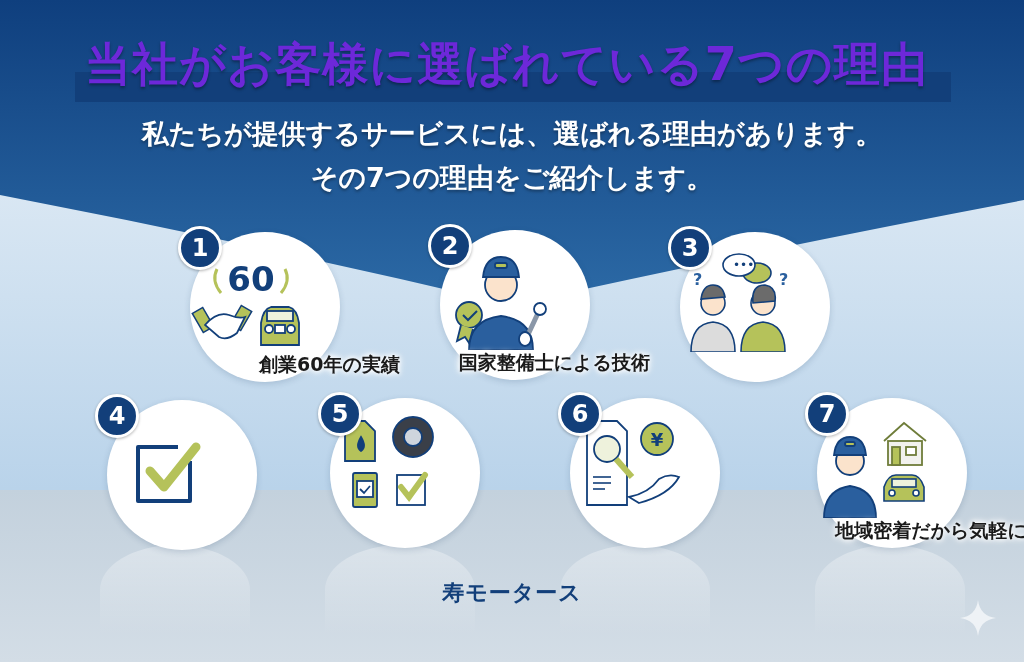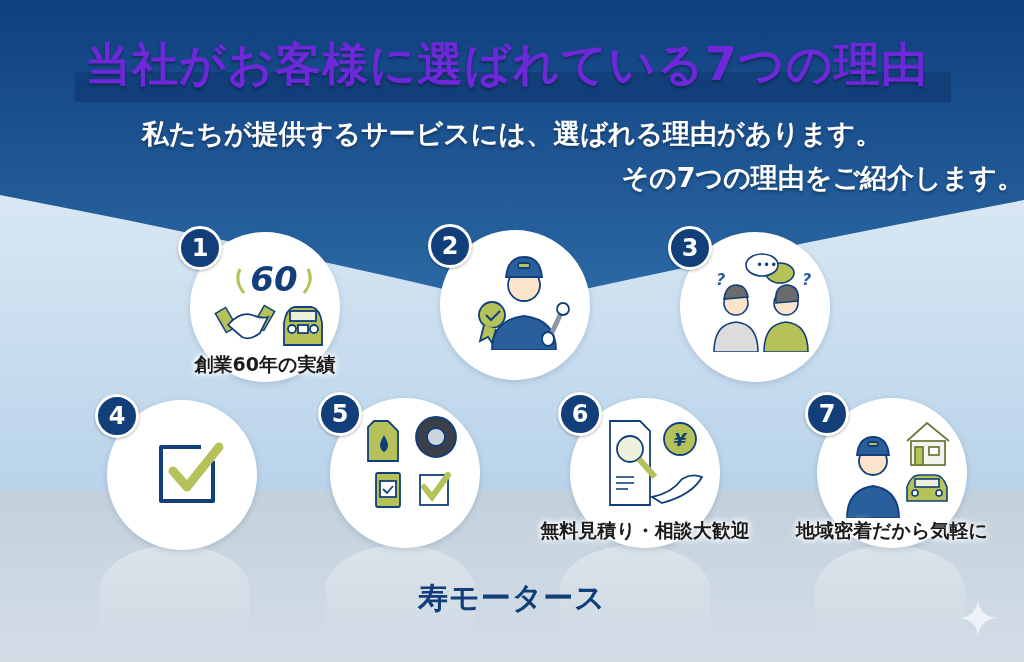--- a/index.html
+++ b/index.html
@@ -22,46 +22,46 @@
     text-shadow: 0 2px 3px rgba(0,0,0,0.35);
     white-space: nowrap;
   }
   .subtitle {
     position: absolute; left: 0; width: 1024px; text-align: center;
     font-size: 27px; font-weight: bold; color: #ffffff;
     text-shadow: 0 2px 3px rgba(0,0,0,0.35);
     white-space: nowrap;
   }
   .sub1 { top: 116px; }
-  .sub2 { top: 160px; text-align: right; }
+  .sub2 { top: 160px; }
 
   .card { position: absolute; width: 150px; height: 150px; }
   .circle {
     position: absolute; left: 0; top: 0; width: 150px; height: 150px; border-radius: 50%;
     background: #ffffff; box-shadow: 0 2px 6px rgba(30,60,100,0.18);
   }
   .num {
     position: absolute; left: -12px; top: -6px; width: 44px; height: 44px; border-radius: 50%;
     background: #123f7a; border: 3px solid #ffffff; color: #ffffff;
     font-size: 24px; font-weight: bold; text-align: center; line-height: 38px;
     box-shadow: 0 1px 3px rgba(0,0,0,0.3);
   }
-  .icon { position: absolute; left: 24px; top: 15px; width: 120px; height: 105px; font-style: italic; }
+  .icon { position: absolute; left: 1px; top: 15px; width: 120px; height: 105px; }
   .label {
-    position: absolute; left: -60px; width: 270px; top: 120px; text-align: center;
+    position: absolute; left: -60px; width: 270px; top: 120px; text-align: right;
     font-size: 19px; font-weight: bold; color: #1a1a1a; white-space: nowrap;
     text-shadow: 0 0 4px #ffffff, 0 0 6px #ffffff, 0 0 8px #ffffff;
   }
   .reflection {
     position: absolute; width: 150px; height: 90px; border-radius: 50% 50% 0 0;
     background: linear-gradient(rgba(255,255,255,0.35), rgba(255,255,255,0));
   }
   .brand {
     position: absolute; left: 0; top: 578px; width: 1024px; text-align: center;
-    font-size: 30px; font-weight: bold; color: #123f7a; letter-spacing: 1px;
+    font-size: 22px; font-weight: bold; color: #123f7a; letter-spacing: 1px;
   }
   .sparkle { position: absolute; left: 958px; top: 598px; width: 40px; height: 40px; }
 </style>
 </head>
 <body>
 
 <div class="bg">
   <svg viewBox="0 0 1024 662" xmlns="http://www.w3.org/2000/svg">
     <defs>
       <linearGradient id="lightg" x1="0" y1="0" x2="0" y2="1">
@@ -130,20 +130,21 @@
         <circle cx="28" cy="70" r="13" fill="#b5c25a"></circle>
         <path d="M22,70 l5,5 l9,-9" fill="none" stroke="#123f7a" stroke-width="2"></path>
         <path d="M20,80 l-4,16 l8,-4 l4,6 l4,-14" fill="#b5c25a"></path>
         <path d="M84,96 l14,-30" stroke="#8a97a8" stroke-width="5"></path>
         <circle cx="99" cy="64" r="6" fill="#fff"></circle>
         <ellipse cx="84" cy="94" rx="6" ry="7" fill="#fff"></ellipse>
       </g>
     </svg>
   </div>
   <div class="num">2</div>
+  <div class="label">国家整備士による技術</div>
 </div>
 
 <div class="card" style="left:680px; top:232px;">
   <div class="circle"></div>
   <div class="icon">
     <svg viewBox="0 0 120 105" width="120" height="105">
       <g stroke="#123f7a" stroke-width="1.6">
         <ellipse cx="76" cy="26" rx="14" ry="10" fill="#b5c25a"></ellipse>
         <ellipse cx="58" cy="18" rx="16" ry="11" fill="#fff"></ellipse>
         <path d="M10,105 q0,-28 22,-30 q22,2 22,30 z" fill="#dcdcdc"></path>
@@ -205,21 +206,20 @@
       </g>
       <g stroke="#123f7a" stroke-width="1.6">
         <line x1="22" y1="64" x2="40" y2="64"></line>
         <line x1="22" y1="70" x2="40" y2="70"></line>
         <line x1="22" y1="76" x2="34" y2="76"></line>
       </g>
       <text x="86" y="33" text-anchor="middle" font-size="18" font-weight="bold" fill="#123f7a" font-family="DejaVu Sans, sans-serif">¥</text>
     </svg>
   </div>
   <div class="num">6</div>
-  <div class="label">無料見積り・相談大歓迎</div>
 </div>
 
 <div class="card" style="left:817px; top:398px;">
   <div class="circle"></div>
   <div class="icon">
     <svg viewBox="0 0 120 105" width="120" height="105">
       <g stroke="#123f7a" stroke-width="1.8">
         <path d="M6,105 q0,-28 26,-32 q26,4 26,32 z" fill="#2a5f9e"></path>
         <circle cx="32" cy="48" r="14" fill="#fbe3cc"></circle>
         <path d="M16,42 q2,-18 16,-18 q14,0 16,18 z" fill="#2a5f9e"></path>

